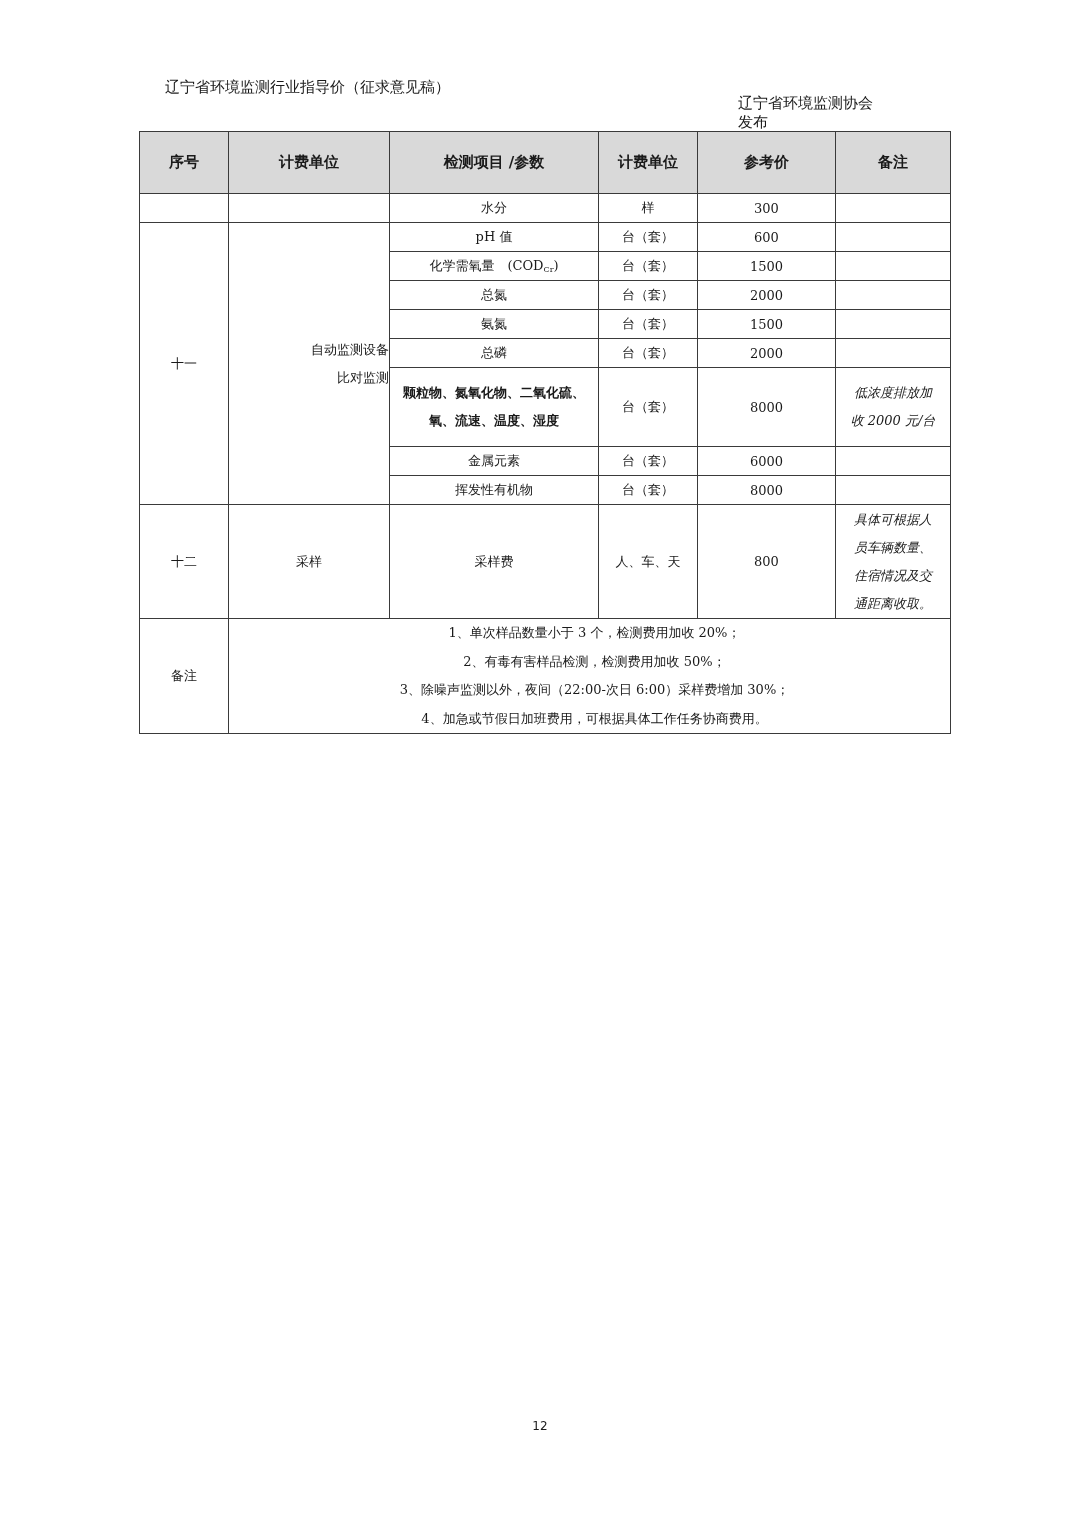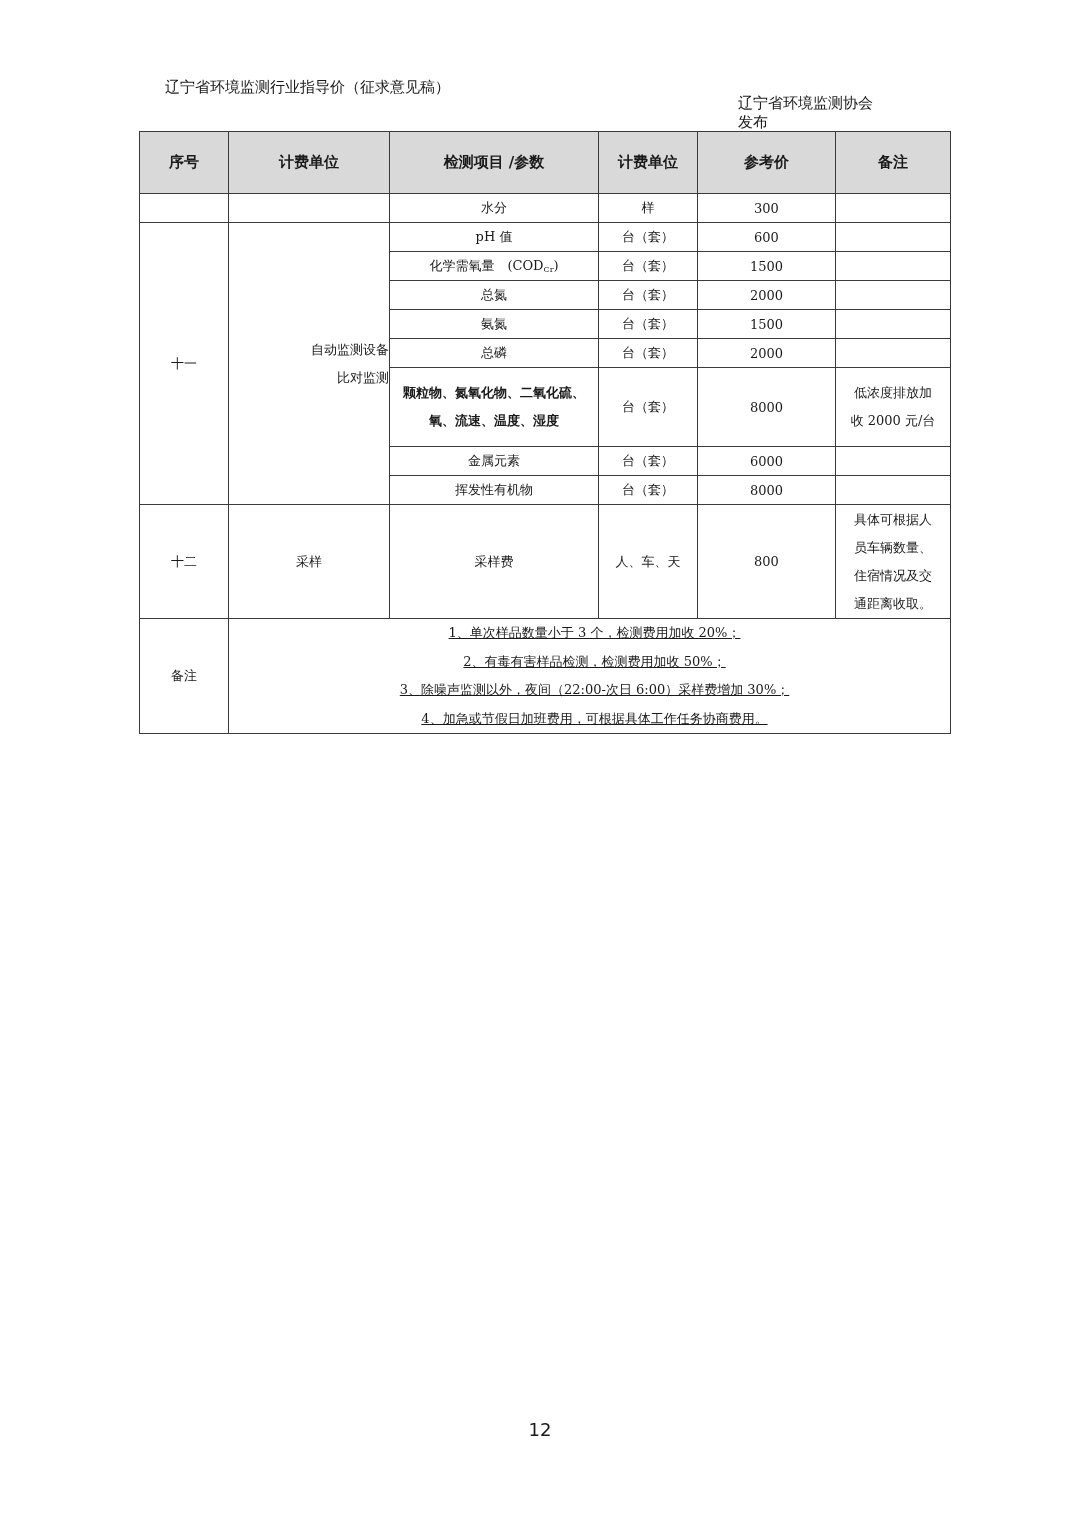--- a/index.html
+++ b/index.html
@@ -15,25 +15,25 @@
     border-collapse:collapse; table-layout:fixed; font-size:13px;
   }
   table.price td, table.price th {
     border:1px solid #3a3a3a; text-align:center; vertical-align:middle; padding:0;
   }
   table.price th {
     background:#d9d9d9; font-weight:bold; font-size:15px; height:61px;
   }
   table.price td { height:28px; }
   td.tall2 { height:78px !important; line-height:28px;font-weight:bold; }
-  .remark-cell { line-height:28px; padding:0 4px !important; }
+  .remark-cell { line-height:28px; padding:0 4px !important;font-style:italic; }
   .notes-row td { height:155px; }
-  .notes-list { text-align:left; padding-left:10px !important; font-size:13px; line-height:28.5px;text-decoration:underline; }
+  .notes-list { text-align:left; padding-left:10px !important; font-size:13px; line-height:28.5px; }
   .sub { font-size:8px; vertical-align:-2px; }
-  .page-number { position:absolute; top:1419px; left:0; width:1080px; text-align:center; font-size:18px;
+  .page-number { position:absolute; top:1419px; left:0; width:1080px; text-align:center; font-size:12px;
     font-family:"DejaVu Sans","Liberation Sans",sans-serif; }
 </style>
 </head>
 <body>
 
 <div class="page-header">
   <span class="hdr-left">辽宁省环境监测行业指导价（征求意见稿）</span>
   <span class="hdr-right">辽宁省环境监测协会发布</span>
 </div>
 

